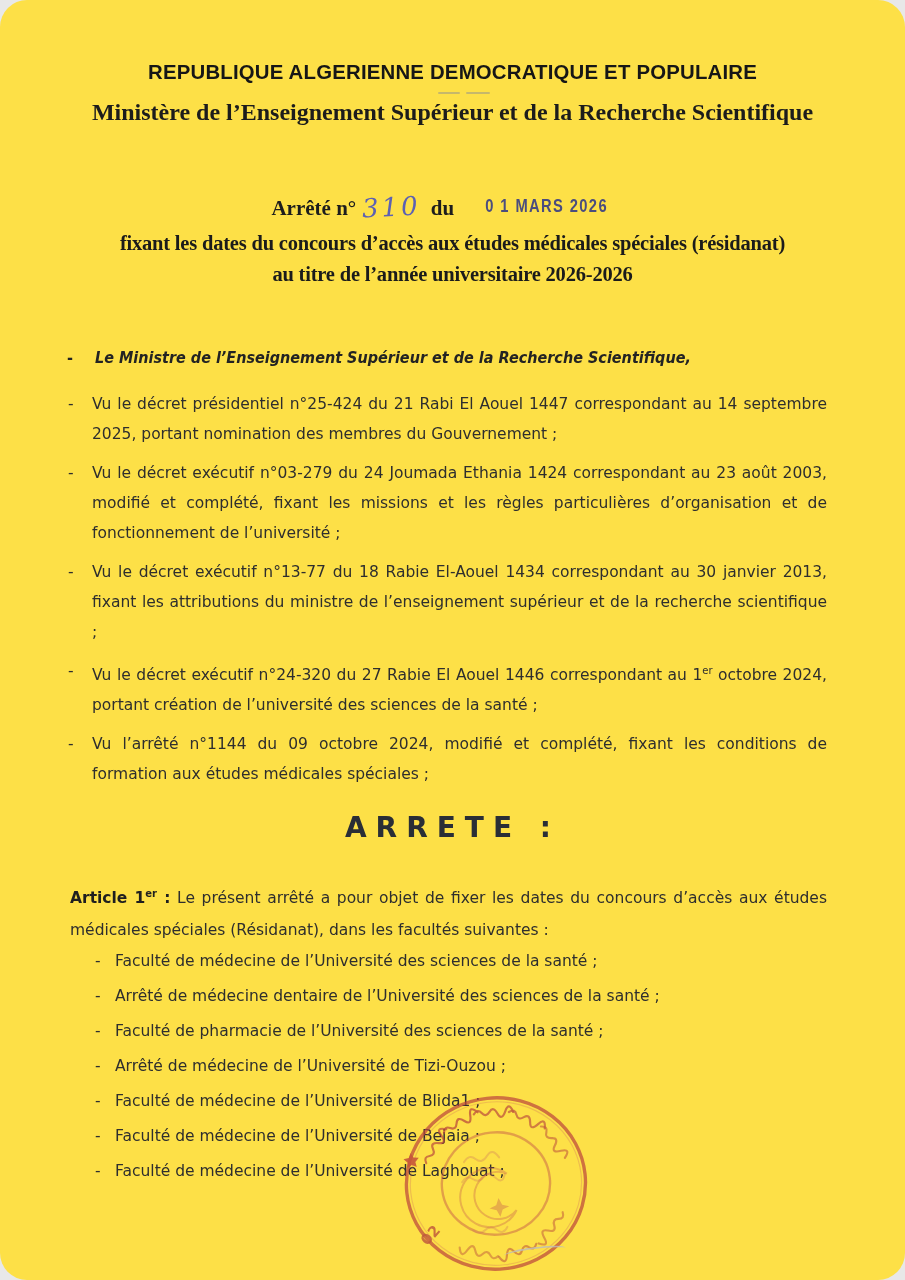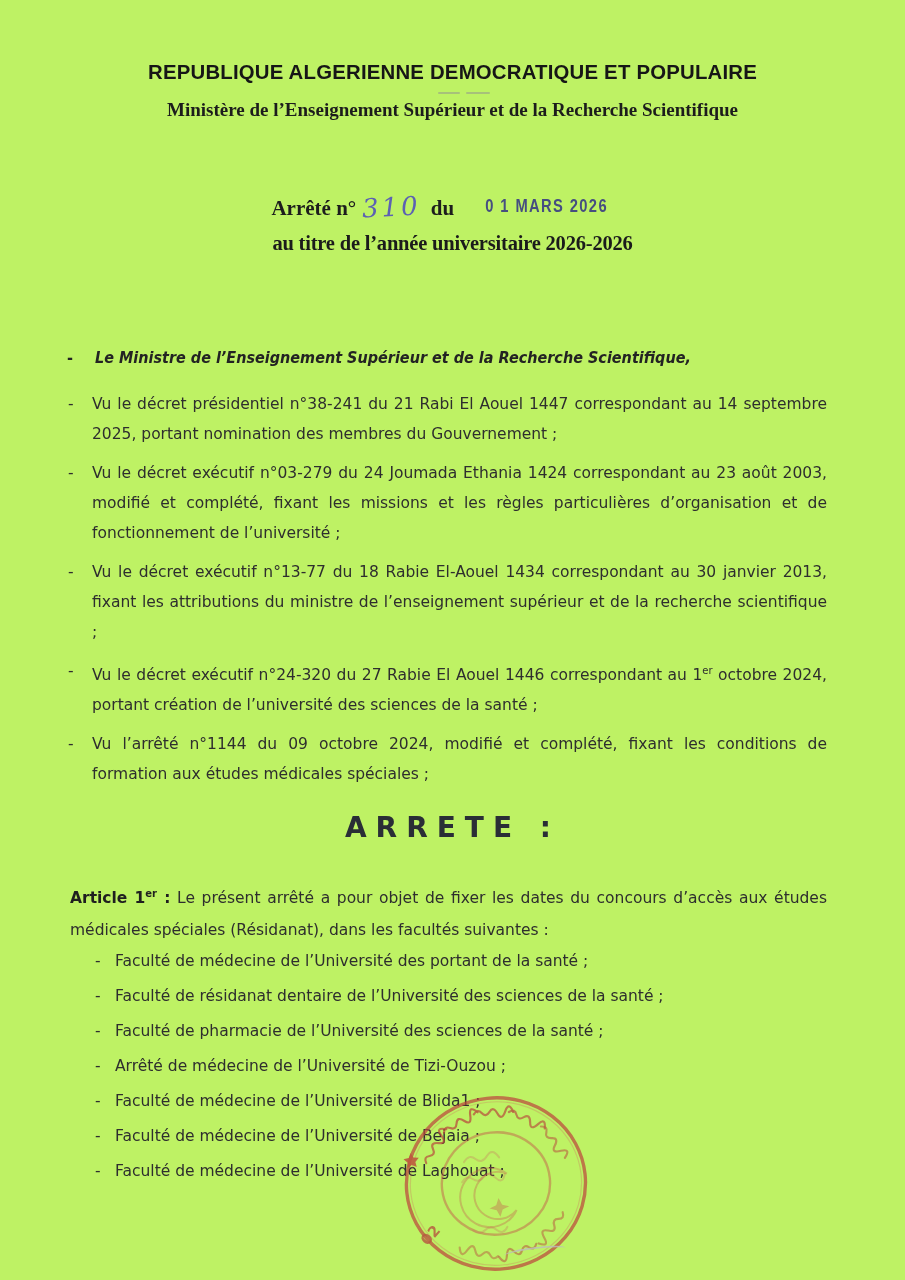--- a/index.html
+++ b/index.html
@@ -1,32 +1,32 @@
 <!DOCTYPE html>
 <html><head>
 <meta charset="utf-8">
 <style>
   html,body{margin:0;padding:0;background:#e8e8e8;}
   .page{
-    position:relative;width:905px;height:1280px;background:#bef264;
-    overflow:hidden;font-family:"DejaVu Sans",sans-serif;color:#2f2f2f;
+    position:relative;width:905px;height:1280px;background:#fde047;
+    overflow:hidden;font-family:"DejaVu Sans",sans-serif;color:#2f2f2f;border-radius:27px;
   }
   
   .hdr1{
     position:absolute;top:60px;left:0;width:905px;text-align:center;
     font-family:"Liberation Sans",sans-serif;font-weight:bold;font-size:21px;
     letter-spacing:.2px;color:#161616;transform:scaleX(.97);
   }
   .hdr-dash{position:absolute;top:92px;left:438px;width:56px;height:4px;}
   .hdr-dash span{display:inline-block;height:2px;background:#8f8f8f;opacity:.5;vertical-align:top;border-radius:2px;}
   .hdr-dash .d1{width:22px;margin-right:6px;}
   .hdr-dash .d2{width:24px;}
   .hdr2{
     position:absolute;top:99px;left:0;width:905px;text-align:center;
-    font-family:"Liberation Serif",serif;font-weight:bold;font-size:19px;color:#1c1c1c;
+    font-family:"Liberation Serif",serif;font-weight:bold;font-size:24px;color:#1c1c1c;
   }
   
   .decree-row{
     position:absolute;top:190px;left:0;width:885px;height:40px;
     display:flex;justify-content:center;align-items:flex-start;
   }
   .decree-label,.decree-du{
     font-family:"Liberation Serif",serif;font-weight:bold;font-size:21px;color:#1d1d1d;
     padding-top:6px;
   }
@@ -93,32 +93,33 @@
   <div class="hdr2">Ministère de l’Enseignement Supérieur et de la Recherche Scientifique</div>
 
   <div class="decree-row">
     <span class="decree-label">Arrêté n°</span>
     <span class="decree-number">310</span>
     <span class="decree-du">du</span>
     <span class="decree-date">0 1 MARS 2026</span>
   </div>
 
   <div class="subject">
+    <div>fixant les dates du concours d’accès aux études médicales spéciales (résidanat)</div>
     <div>au titre de l’année universitaire 2026-2026</div>
   </div>
 
   <div class="minister">
     <span class="dash">-</span>
     <span class="mtxt">Le Ministre de l’Enseignement Supérieur et de la Recherche Scientifique,</span>
   </div>
 
   <div class="preamble">
     <p class="vu">
       <span class="dash">-</span>
-      <span>Vu le décret présidentiel n°38-241 du 21 Rabi El Aouel 1447 correspondant au 14 septembre 2025, portant nomination des membres du Gouvernement ;</span>
+      <span>Vu le décret présidentiel n°25-424 du 21 Rabi El Aouel 1447 correspondant au 14 septembre 2025, portant nomination des membres du Gouvernement ;</span>
     </p>
     <p class="vu">
       <span class="dash">-</span>
       <span>Vu le décret exécutif n°03-279 du 24 Joumada Ethania 1424 correspondant au 23 août 2003, modifié et complété, fixant les missions et les règles particulières d’organisation et de fonctionnement de l’université ;</span>
     </p>
     <p class="vu">
       <span class="dash">-</span>
       <span>Vu le décret exécutif n°13-77 du 18 Rabie El-Aouel 1434 correspondant au 30 janvier 2013, fixant les attributions du ministre de l’enseignement supérieur et de la recherche scientifique ;</span>
     </p>
     <p class="vu">
@@ -131,22 +132,22 @@
     </p>
   </div>
 
   <div class="arrete">ARRETE :</div>
 
   <div class="article">
     <b><span>Article 1</span><sup>er</sup><span> :</span></b><span> Le présent arrêté a pour objet de fixer les dates du concours d’accès aux études médicales spéciales (Résidanat), dans les facultés suivantes :</span>
   </div>
 
   <div class="faculties">
-    <p class="fac"><span class="dash">-</span><span>Faculté de médecine de l’Université des portant de la santé ;</span></p>
-    <p class="fac"><span class="dash">-</span><span>Faculté de résidanat dentaire de l’Université des sciences de la santé ;</span></p>
+    <p class="fac"><span class="dash">-</span><span>Faculté de médecine de l’Université des sciences de la santé ;</span></p>
+    <p class="fac"><span class="dash">-</span><span>Arrêté de médecine dentaire de l’Université des sciences de la santé ;</span></p>
     <p class="fac"><span class="dash">-</span><span>Faculté de pharmacie de l’Université des sciences de la santé ;</span></p>
     <p class="fac"><span class="dash">-</span><span>Arrêté de médecine de l’Université de Tizi-Ouzou ;</span></p>
     <p class="fac"><span class="dash">-</span><span>Faculté de médecine de l’Université de Blida1 ;</span></p>
     <p class="fac"><span class="dash">-</span><span>Faculté de médecine de l’Université de Bejaia ;</span></p>
     <p class="fac"><span class="dash">-</span><span>Faculté de médecine de l’Université de Laghouat ;</span></p>
   </div>
 
   <svg class="stamp" viewBox="0 0 200 195" xmlns="http://www.w3.org/2000/svg">
     <g opacity="0.85">
       <ellipse cx="100" cy="97" rx="91" ry="87" fill="none" stroke="#bc463d" stroke-width="3.4" opacity="0.85"></ellipse>

